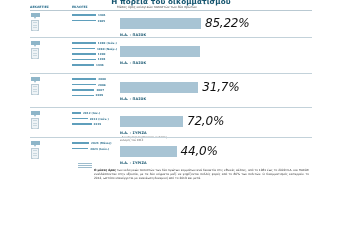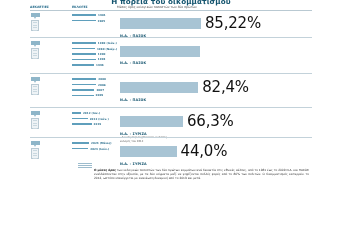--- a/index.html
+++ b/index.html
@@ -52,22 +52,23 @@
   .years{position:absolute;left:72px;width:45px;}
   .yrow{height:5.4px;display:flex;align-items:center;}
   .ybar{height:1.5px;background:#5f9fbc;margin-right:2px;}
   .ylab{font-size:2.7px;color:#2b6f8e;font-weight:bold;white-space:nowrap;letter-spacing:.05px;}
 
   
   .bigwrap{position:absolute;left:120px;right:8px;}
   .bigbar{height:11px;background:#a8c4d4;display:inline-block;vertical-align:middle;}
   .bigval{
     display:inline-block;vertical-align:middle;
-    font-size:15px;color:#111;margin-left:4px;letter-spacing:-.2px;
+    font-size:12px;color:#111;margin-left:4px;letter-spacing:-.2px;
     white-space:nowrap;
+    font-style:italic;
   }
   .parties{
     margin-top:1.5px;font-size:3.4px;font-weight:bold;color:#14546e;
     white-space:nowrap;letter-spacing:.1px;
   }
   .note{
     margin-top:.6px;font-size:2.6px;color:#5a5a5a;line-height:1.35;
     white-space:pre-line;
   }
 
@@ -179,21 +180,21 @@
           <div class="yrow">
             <div class="ybar" style="width: 22.4px;"></div>
             <div class="ylab">2007</div>
           </div>
           <div class="yrow">
             <div class="ybar" style="width: 21.56px;"></div>
             <div class="ylab">2009</div>
           </div>
         </div>
         <div class="bigwrap">
-          <div><div class="bigbar" style="width: 78.28px;"></div><div class="bigval">82,4%</div></div>
+          <div><div class="bigbar" style="width: 78.28px;"></div><div class="bigval">31,7%</div></div>
           <div class="parties">Ν.Δ. - ΠΑΣΟΚ</div>
         </div>
       </div>
       <div class="group" style="top: 110.5px;">
         <div class="grp-rule" style="top: -4px;"></div>
         <div class="decade">
           <div class="dec-flag"></div>
           <div class="dec-box">
             <i></i>
             <i></i>
@@ -209,21 +210,21 @@
           <div class="yrow">
             <div class="ybar" style="width: 15.68px;"></div>
             <div class="ylab">2012 (Ιούν.)</div>
           </div>
           <div class="yrow">
             <div class="ybar" style="width: 19.6px;"></div>
             <div class="ylab">2019</div>
           </div>
         </div>
         <div class="bigwrap">
-          <div><div class="bigbar" style="width: 62.98px;"></div><div class="bigval">66,3%</div></div>
+          <div><div class="bigbar" style="width: 62.98px;"></div><div class="bigval">72,0%</div></div>
           <div class="parties">Ν.Δ. - ΣΥΡΙΖΑ</div>
           <div class="note">- Δεν συμπεριλαμβάνονται οι διπλές
 εκλογές του 2012</div>
         </div>
       </div>
       <div class="group" style="top: 140.5px;">
         <div class="grp-rule" style="top: -4px;"></div>
         <div class="decade">
           <div class="dec-flag"></div>
           <div class="dec-box">

